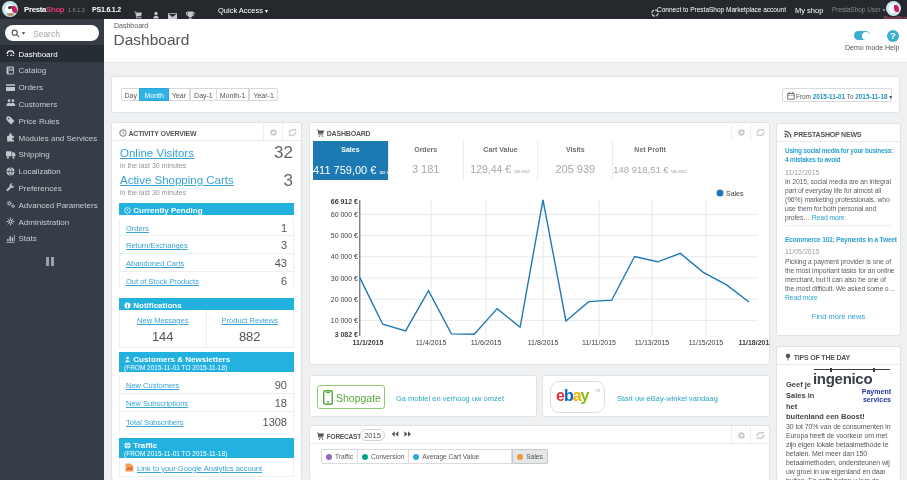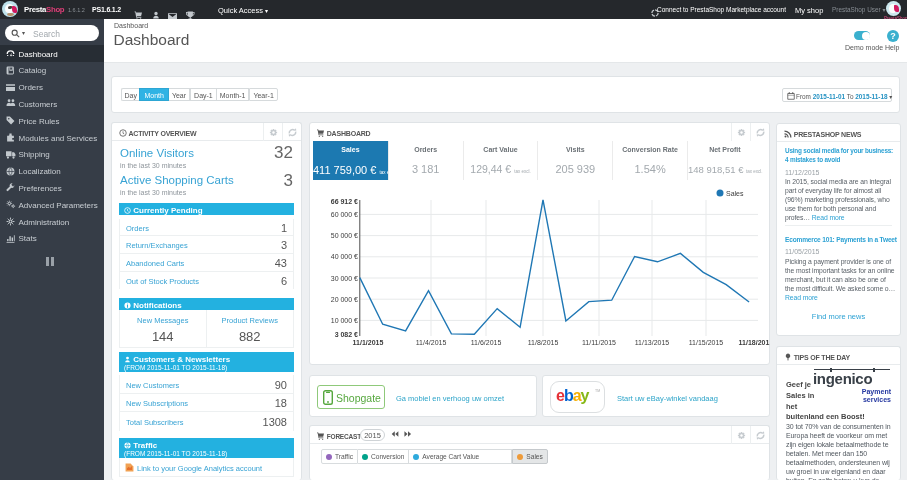--- a/index.html
+++ b/index.html
@@ -17,21 +17,21 @@
 .mitem .mt { position:absolute; left:18.5px; top:4.5px; }
 .mitem.active { background:#272d34; color:#fff; }
 
 #pagehead { position:absolute; top:19px; left:104px; width:803px; height:44px; background:#fff; border-bottom:1px solid #e4e7e9; }
 
 .panel { position:absolute; background:#fff; border:1px solid #dfe3e6; border-radius:3px; }
 .phead { position:absolute; top:0; left:0; right:0; height:18px; border-bottom:1px solid #e8ebed; }
 .ptitle { position:absolute; left:8px; top:5.5px; font-size:7px; font-weight:bold; color:#555; letter-spacing:-0.2px; white-space:nowrap; }
 .pbtns { position:absolute; right:0; top:0; height:18px; }
 .bluebar { position:absolute; left:7px; right:7px; background:#23b1e0; color:#fff;padding-left:28px; }
-.tlink { color:#38a3d4; }
+.tlink { color:#38a3d4;text-decoration:underline; }
 </style>
 </head>
 <body>
 <div id="root">
   <div id="topbar">
     <div class="abs" style="left:2px; top:1px; width:16px; height:16px; border-radius:50%; background:#bfe2eb; overflow:hidden;">
       <div class="abs" style="left:3px; top:2.5px; width:8.5px; height:9.5px; background:#fdfdfd; border-radius:50% 50% 45% 45%;"></div>
       <div class="abs" style="left:5.5px; top:5px; width:4px; height:3px; background:#4a3f38; border-radius:50% 20% 50% 30%;"></div>
       <div class="abs" style="left:9.5px; top:5px; width:5px; height:6.5px; background:#d0195f; border-radius:10% 70% 20% 60%;"></div>
       <div class="abs" style="left:4.5px; top:11.5px; width:7.5px; height:3.5px; background:#b5906a; border-radius:40%;"></div>
@@ -338,24 +338,20 @@
           <div style="font-size:7px; font-weight:bold; margin-top:5px; color:#6b7176;">Orders</div>
           <div style="position:absolute; bottom:5px; width:100%; font-size:11px; color:#a3a9ae;">3 181</div>
         </div>
       <div style="width:74.8px; border-left:1px solid #ebebeb; position:relative;">
           <div style="font-size:7px; font-weight:bold; margin-top:5px; color:#6b7176;">Cart Value</div>
           <div style="position:absolute; bottom:5px; width:100%; font-size:10.5px; color:#a3a9ae; white-space:nowrap;">129,44 € <span style="font-size:4.5px;">tax excl.</span></div>
         </div>
       <div style="width:74.8px; border-left:1px solid #ebebeb; position:relative;">
           <div style="font-size:7px; font-weight:bold; margin-top:5px; color:#6b7176;">Visits</div>
           <div style="position:absolute; bottom:5px; width:100%; font-size:11px; color:#a3a9ae;">205 939</div>
-        </div>
-      <div style="width:74.8px; border-left:1px solid #ebebeb; position:relative;">
-          <div style="font-size:7px; font-weight:bold; margin-top:5px; color:#6b7176;">Conversion Rate</div>
-          <div style="position:absolute; bottom:5px; width:100%; font-size:11px; color:#a3a9ae;">1.54%</div>
         </div>
       <div style="width:74.8px; border-left:1px solid #ebebeb; position:relative;">
           <div style="font-size:7px; font-weight:bold; margin-top:5px; color:#6b7176;">Net Profit</div>
           <div style="position:absolute; bottom:5px; width:100%; font-size:9.5px; color:#a3a9ae; white-space:nowrap;">148 918,51 € <span style="font-size:4.5px;">tax excl.</span></div>
         </div>
     </div>
     <svg class="abs" style="left:0; top:57px;" width="461" height="186" viewBox="0 0 461 186">
       <g stroke="#e7e9ea" stroke-width="1">
         <path d="M49.8 34.4H448M49.8 55.6H448M49.8 76.8H448M49.8 98H448M49.8 119.2H448M49.8 140.4H448"></path>
         <path d="M121 20V156M176 20V156M233 20V156M289 20V156M342 20V156M396 20V156"></path>

